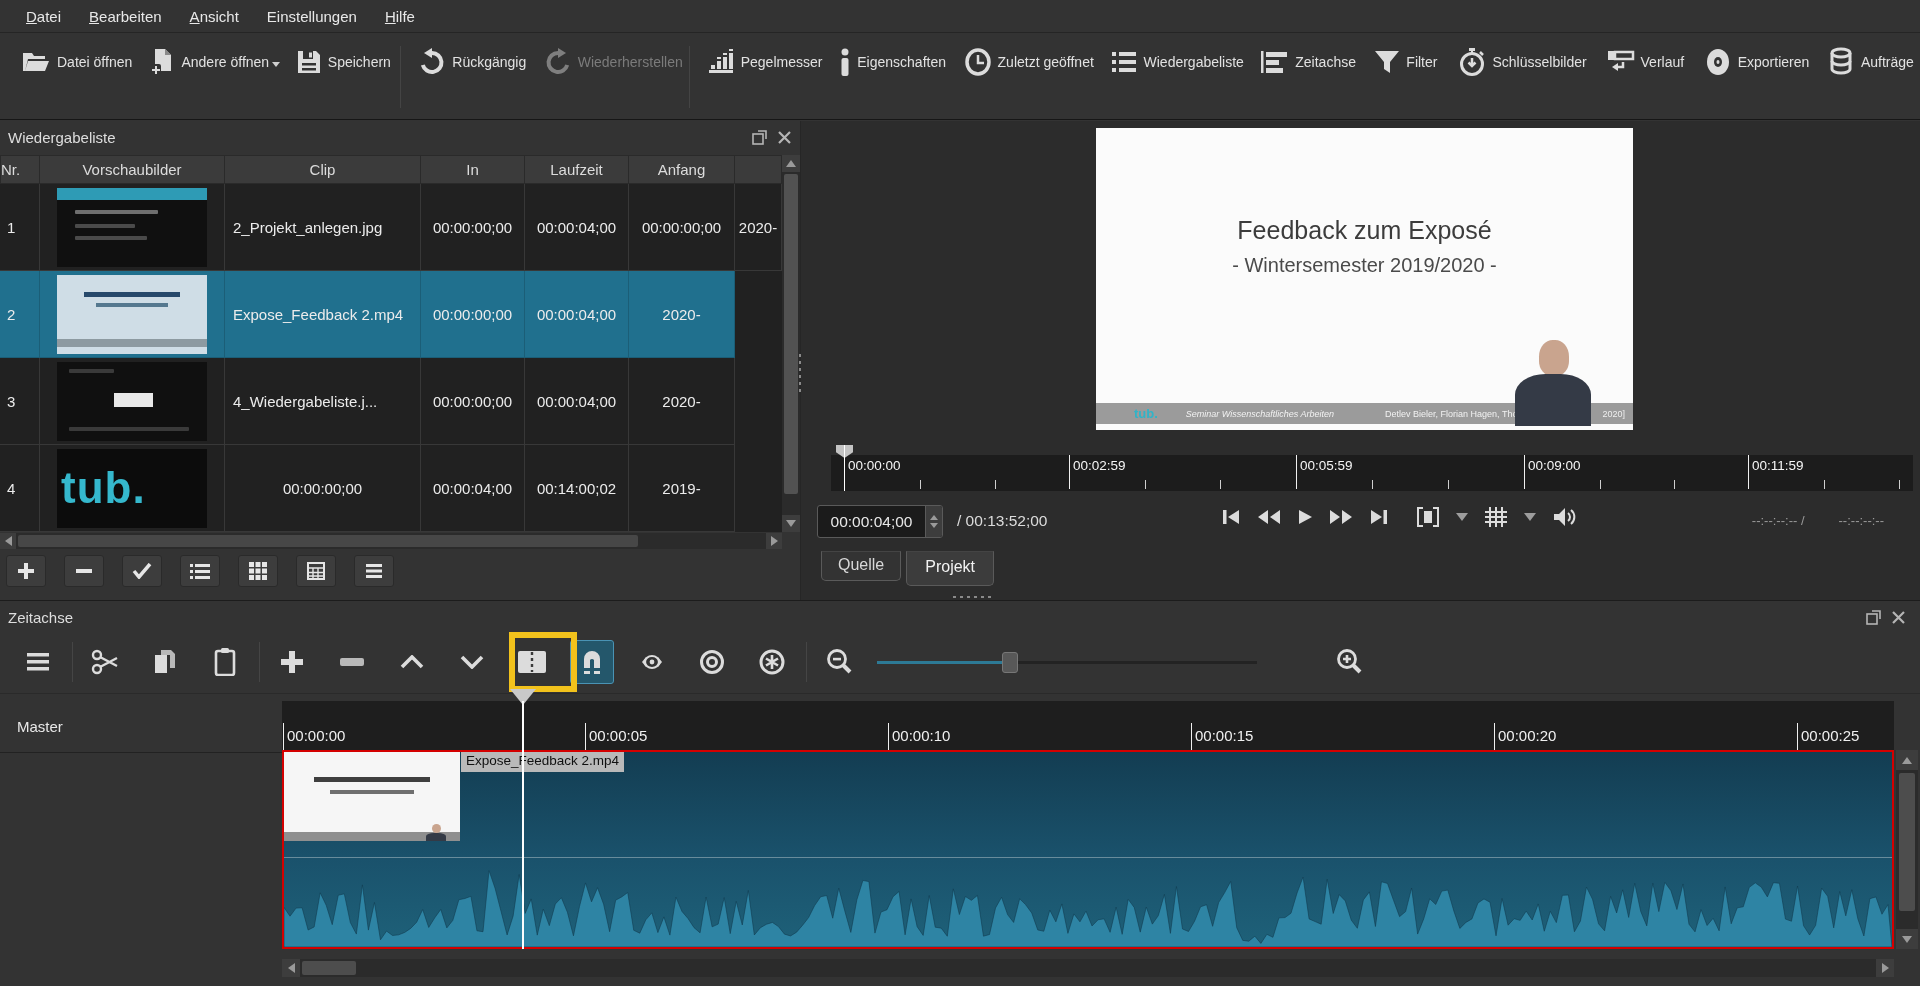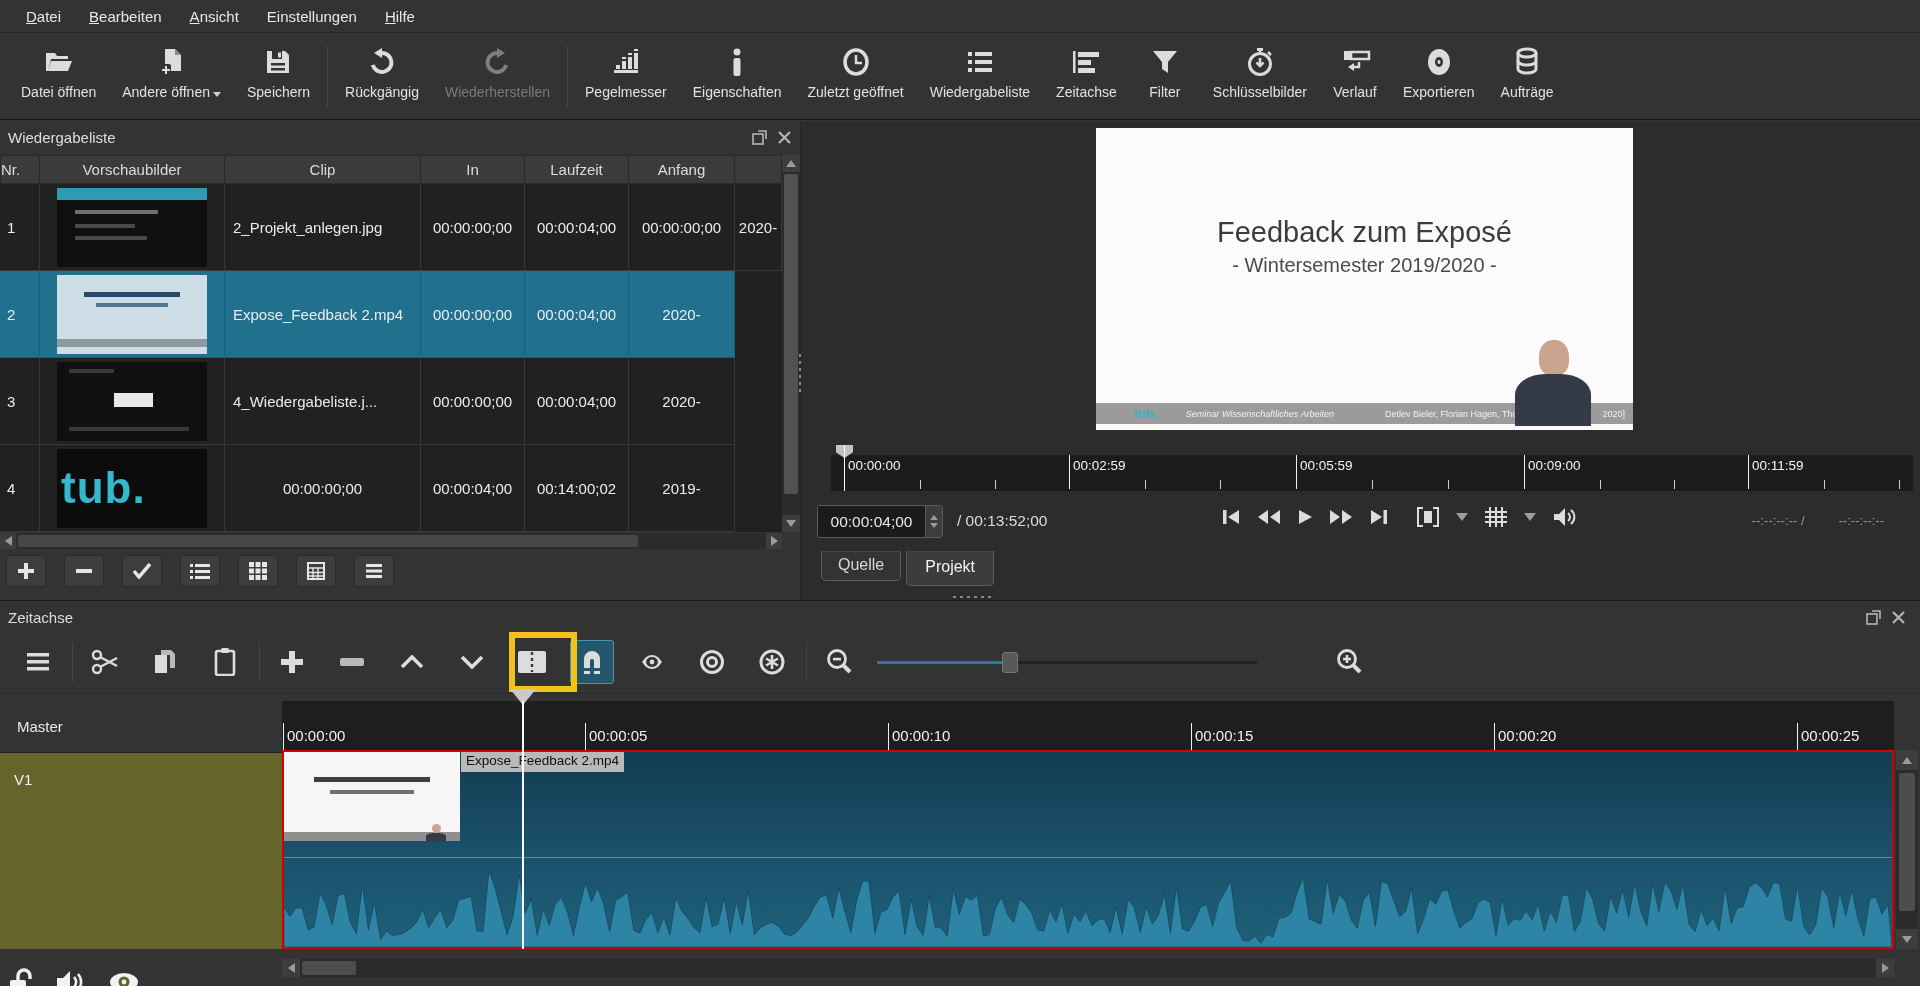--- a/index.html
+++ b/index.html
@@ -13,21 +13,21 @@
 
   
   .menubar { position:absolute; left:0; top:0; width:1920px; height:33px;
     background:#333; border-bottom:1px solid #252525; display:flex; align-items:center; padding-left:12px; }
   .menu-item { padding:0 14px; height:33px; line-height:33px; color:#e8e8e8; cursor:default; }
   .menu-item.accel::first-letter { text-decoration:underline; }
 
   
   .toolbar { position:absolute; left:0; top:34px; width:1920px; height:86px;
     background:#333; border-bottom:1px solid #161616; display:flex; align-items:flex-start; padding:10px 0 0 8px; }
-  .tb-item { display:flex; flex-direction:column; align-items:center; gap:6px; padding:2px 13px; min-width:70px; }
+  .tb-item { display:flex; align-items:center; gap:6px; padding:2px 13px; min-width:70px; }
   .tb-item .ico { height:32px; display:flex; align-items:center; justify-content:center; }
   .tb-item .lbl { font-size:14px; color:#e2e2e2; white-space:nowrap; }
   .tb-item.disabled .lbl { color:#7b7b7b; }
   .tb-item.disabled .ico { opacity:.45; }
   .tb-sep { width:1px; height:62px; background:#444; margin:2px 4px 0 4px; }
   .caret-dn { width:0; height:0; border-left:4px solid transparent; border-right:4px solid transparent; border-top:5px solid #cfcfcf; display:inline-block; margin-left:3px; }
 
   
   .playlist { position:absolute; left:0; top:121px; width:801px; height:479px; background:#333; border-right:1px solid #262626; }
   .panel-titlebar { position:absolute; left:0; top:0; width:100%; height:32px; display:flex; align-items:center; padding:0 8px; }
@@ -69,21 +69,21 @@
   .pl-buttons { position:absolute; left:6px; top:434px; display:flex; gap:18px; }
   .pl-btn { width:40px; height:32px; background:#3d3d3d; border:1px solid #2a2a2a; border-radius:3px;
     display:flex; align-items:center; justify-content:center; }
   .splitter-dots-v { position:absolute; left:797px; top:352px; width:6px; height:40px;
     background-image:radial-gradient(circle, #8a8a8a 1.2px, transparent 1.3px); background-size:6px 7px; }
 
   
   .preview { position:absolute; left:801px; top:121px; width:1119px; height:479px; background:#2c2c2c; }
   .video-area { position:absolute; left:0; top:0; width:100%; height:330px; background:#2c2c2c; }
   .slide { position:absolute; left:295px; top:7px; width:537px; height:302px; background:#fbfbfb; }
-  .slide-title { position:absolute; left:0; top:88px; width:100%; text-align:center; font-size:29px; color:#3c3c3c; font-family:"Liberation Sans",sans-serif; }
+  .slide-title { position:absolute; left:0; top:88px; width:100%; text-align:center; font-size:25px; color:#3c3c3c; font-family:"Liberation Sans",sans-serif; }
   .slide-subtitle { position:absolute; left:0; top:126px; width:100%; text-align:center; font-size:20px; color:#4a4a4a; }
   .slide-footer { position:absolute; left:0; bottom:6px; width:100%; height:21px; background:#9b9b9b;
     display:flex; align-items:center; font-size:9px; color:#f2f2f2; }
   .slide-footer .logo { color:#30b4c8; font-weight:bold; font-size:13px; margin:0 28px 0 38px; }
   .slide-footer .sem { margin-right:51px; font-style:italic; }
   .slide-footer .date { margin-left:auto; margin-right:8px; color:#efefef; }
   .person { position:absolute; right:42px; bottom:4px; width:78px; height:86px; }
   .person .head { position:absolute; left:26px; top:0; width:30px; height:36px; background:#c9a48e; border-radius:46% 46% 42% 42%; }
   .person .body { position:absolute; left:2px; bottom:0; width:76px; height:52px; background:#343a46; border-radius:40% 40% 0 0; }
   .scrub-ruler { position:absolute; left:30px; top:334px; width:1082px; height:36px; background:#1c1c1c; }
@@ -774,44 +774,20 @@
       <div class="tlr-tick" style="left:606px;"></div>
         <div class="tlr-label" style="left:610px;">00:00:10</div>
       <div class="tlr-tick" style="left:909px;"></div>
         <div class="tlr-label" style="left:913px;">00:00:15</div>
       <div class="tlr-tick" style="left:1212px;"></div>
         <div class="tlr-label" style="left:1216px;">00:00:20</div>
       <div class="tlr-tick" style="left:1515px;"></div>
         <div class="tlr-label" style="left:1519px;">00:00:25</div>
     </div>
 
-    <div class="track-head-v1">
-      <div class="v1-label">V1</div>
-      <div class="v1-icons">
-        <span class="icon-btn">
-          <svg width="26" height="28" viewBox="0 0 26 28">
-              <rect x="2" y="12" width="16" height="14" rx="2" fill="#f2f2f2"></rect>
-              <path d="M10 12 V8 a6 6 0 0 1 12 0 v3" fill="none" stroke="#f2f2f2" stroke-width="3.4"></path>
-            </svg>
-        </span>
-        <span class="icon-btn">
-          <svg width="30" height="26" viewBox="0 0 30 26">
-              <path d="M1 9 h6 l7 -7 v22 l-7 -7 H1 Z" fill="#f2f2f2"></path>
-              <path d="M18 8 a7 7 0 0 1 0 10 M22 5 a12 12 0 0 1 0 16" fill="none" stroke="#f2f2f2" stroke-width="2.6"></path>
-            </svg>
-        </span>
-        <span class="icon-btn">
-          <svg width="32" height="22" viewBox="0 0 32 22">
-              <ellipse cx="16" cy="11" rx="14" ry="9" fill="#f2f2f2"></ellipse>
-              <circle cx="16" cy="11" r="5.5" fill="#64642b"></circle>
-              <circle cx="16" cy="11" r="2.4" fill="#f2f2f2"></circle>
-            </svg>
-        </span>
-      </div>
-    </div>
 
     <div class="tl-clip">
       <div class="clip-thumb">
         <div class="ct-t1"></div>
           <div class="ct-t2"></div>
           <div class="ct-foot"></div>
         <div class="ct-body"></div>
           <div class="ct-head"></div>
       </div>
       <div class="clip-label">Expose_Feedback 2.mp4</div>

